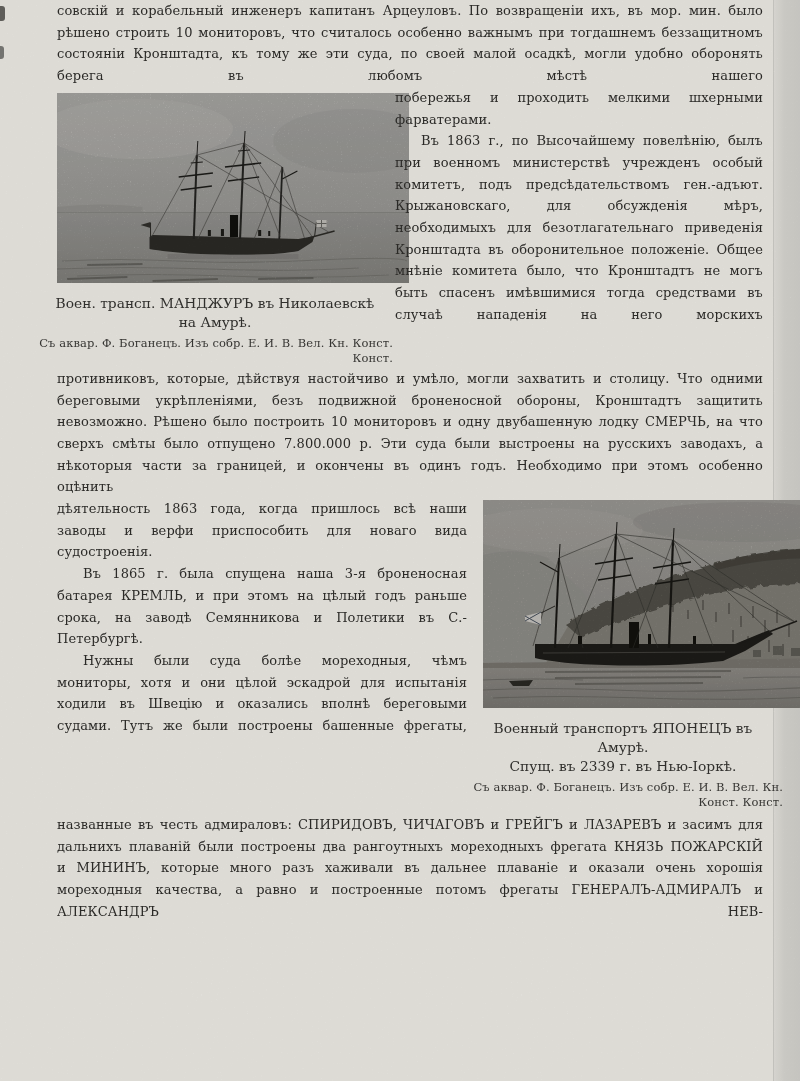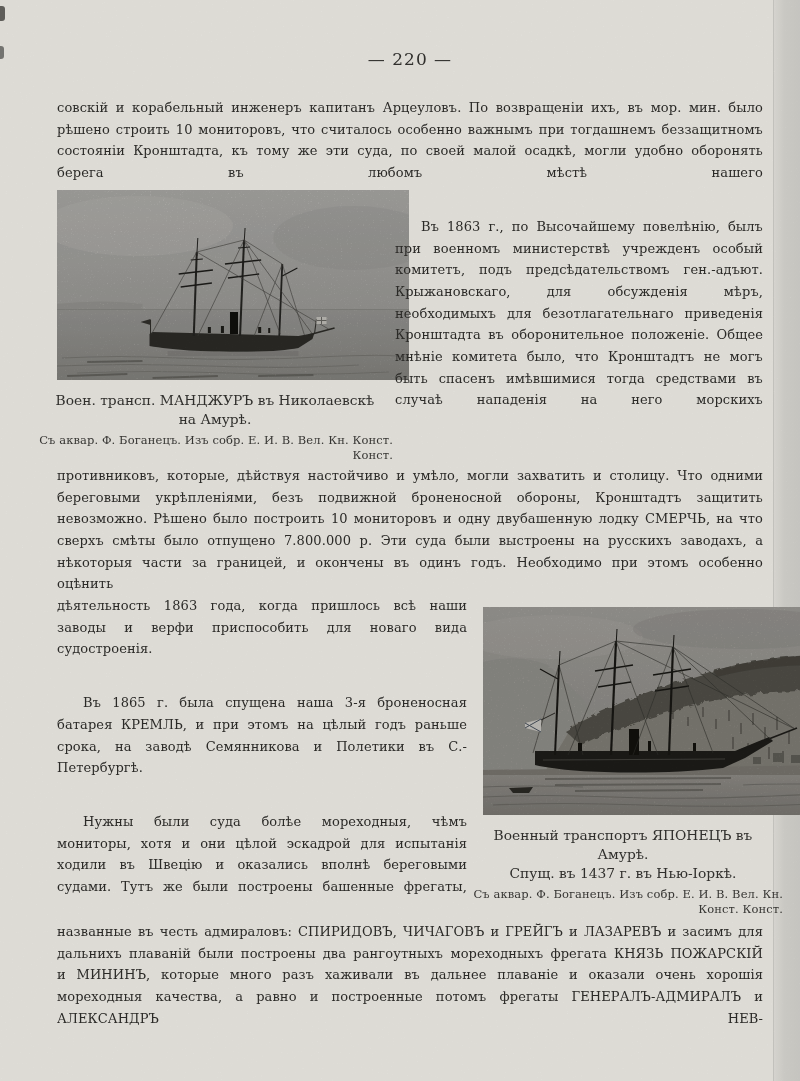--- a/index.html
+++ b/index.html
@@ -20,26 +20,26 @@
   .content { position:absolute; left:57px; top:0; width:706px; }
   .pageno {
     margin-top:49px; margin-bottom:28px;
     text-align:center; font-size:17px; letter-spacing:1px; color:#33322f;
   }
   p.body-text {
     margin:0; text-align:justify;
     font-size:13px; line-height:21.7px;
     word-spacing:1.5px; letter-spacing:0.1px; color:#2e2d2a;
   }
-  p.indent { text-indent:26px;margin-top:32px; }
+  p.indent { text-indent:26px; }
   p.runon { text-align-last:justify; }
   p.clearb { clear:both; }
   .fig { display:block; }
   .figA { float:left;  width:316px; margin:6px 22px 2px 0; }
-  .figB { float:right; width:280px; margin:12px 0 4px 16px; }
+  .figB { float:right; width:280px; margin:2px 0 4px 16px; }
   .photo { display:block; }
   .cap-title, .cap-sub {
     text-align:center; font-size:13.8px; line-height:19px;
     margin-left:-12px; margin-right:-12px; color:#33322f;
   }
   .cap-title { margin-top:11px; }
   .cap-credit {
     text-align:right; font-size:11.5px; line-height:15px;
     margin:4px -20px 0; letter-spacing:0.1px; color:#3a3936;
   }
@@ -52,21 +52,20 @@
 <body>
 
 <div class="page">
 
   <div class="edge-right"></div>
   <div class="edge-mark m1"></div>
   <div class="edge-mark m2"></div>
 
   <div class="content">
 
-    <div class="pageno">— 220 —</div>
 
     <p class="body-text runon">совскій и корабельный инженеръ капитанъ Арцеуловъ. По возвращеніи ихъ, въ мор. мин. было рѣшено строить 10 мониторовъ, что считалось особенно важнымъ при тогдашнемъ беззащитномъ состояніи Кронштадта, къ тому же эти суда, по своей малой осадкѣ, могли удобно оборонять берега въ любомъ мѣстѣ нашего</p>
 
     <div class="fig figA">
       <svg class="photo" width="352" height="190" viewBox="0 0 350 190" preserveAspectRatio="none">
         <defs>
           <linearGradient id="sky1" x1="0" y1="0" x2="0" y2="1">
             <stop offset="0" stop-color="#cbcac6"></stop>
               <stop offset="1" stop-color="#b9b8b4"></stop>
           </linearGradient>
@@ -142,20 +141,21 @@
           <line x1="258" y1="130.5" x2="268" y2="130.5" stroke="#7a7974" stroke-width="1"></line>
           <line x1="263" y1="127" x2="263" y2="134" stroke="#7a7974" stroke-width="1"></line>
           <rect x="110" y="161" width="130" height="5" fill="#8b8a85" opacity="0.4"></rect>
         </g>
         <rect x="0" y="0" width="350" height="190" filter="url(#grain1)" opacity="0.2"></rect>
       </svg>
       <div class="cap-title">Воен. трансп. МАНДЖУРЪ въ Николаевскѣ на Амурѣ.</div>
       <div class="cap-credit">Съ аквар. Ф. Боганецъ. Изъ собр. Е. И. В. Вел. Кн. Конст. Конст.</div>
     </div>
 
+    <p class="body-text">побережья и проходить мелкими шхерными фарватерами.</p>
     <p class="body-text indent runon">Въ 1863 г., по Высочайшему повелѣнію, былъ при военномъ министерствѣ учрежденъ особый комитетъ, подъ предсѣдательствомъ ген.-адъют. Крыжановскаго, для обсужденія мѣръ, необходимыхъ для безотлагательнаго приведенія Кронштадта въ оборонительное положеніе. Общее мнѣніе комитета было, что Кронштадтъ не могъ быть спасенъ имѣвшимися тогда средствами въ случаѣ нападенія на него морскихъ</p>
     <p class="body-text clearb runon">противниковъ, которые, дѣйствуя настойчиво и умѣло, могли захватить и столицу. Что одними береговыми укрѣпленіями, безъ подвижной броненосной обороны, Кронштадтъ защитить невозможно. Рѣшено было построить 10 мониторовъ и одну двубашенную лодку СМЕРЧЬ, на что сверхъ смѣты было отпущено 7.800.000 р. Эти суда были выстроены на русскихъ заводахъ, а нѣкоторыя части за границей, и окончены въ одинъ годъ. Необходимо при этомъ особенно оцѣнить</p>
 
     <div class="fig figB">
       <svg class="photo" width="356" height="208" viewBox="0 0 356 208" preserveAspectRatio="none">
         <defs>
           <linearGradient id="sky2" x1="0" y1="0" x2="0" y2="1">
             <stop offset="0" stop-color="#b6b4af"></stop>
               <stop offset="1" stop-color="#a9a7a1"></stop>
           </linearGradient>
@@ -267,21 +267,21 @@
 
           <g stroke="#55534d" stroke-width="2" opacity="0.5">
             <line x1="62" y1="172" x2="248" y2="171"></line>
             <line x1="72" y1="178" x2="238" y2="177"></line>
             <line x1="92" y1="184" x2="220" y2="183"></line>
           </g>
         </g>
         <rect x="0" y="0" width="356" height="208" filter="url(#grain2)" opacity="0.18"></rect>
       </svg>
       <div class="cap-title">Военный транспортъ ЯПОНЕЦЪ въ Амурѣ.</div>
-      <div class="cap-sub">Спущ. въ 1437 г. въ Нью-Іоркѣ.</div>
+      <div class="cap-sub">Спущ. въ 2339 г. въ Нью-Іоркѣ.</div>
       <div class="cap-credit">Съ аквар. Ф. Боганецъ. Изъ собр. Е. И. В. Вел. Кн. Конст. Конст.</div>
     </div>
 
     <p class="body-text">дѣятельность 1863 года, когда пришлось всѣ наши заводы и верфи приспособить для новаго вида судостроенія.</p>
     <p class="body-text indent">Въ 1865 г. была спущена наша 3-я броненосная батарея КРЕМЛЬ, и при этомъ на цѣлый годъ раньше срока, на заводѣ Семянникова и Полетики въ С.-Петербургѣ.</p>
     <p class="body-text indent runon">Нужны были суда болѣе мореходныя, чѣмъ мониторы, хотя и они цѣлой эскадрой для испытанія ходили въ Швецію и оказались вполнѣ береговыми судами. Тутъ же были построены башенные фрегаты,</p>
     <p class="body-text clearb runon">названные въ честь адмираловъ: СПИРИДОВЪ, ЧИЧАГОВЪ и ГРЕЙГЪ и ЛАЗАРЕВЪ и засимъ для дальнихъ плаваній были построены два рангоутныхъ мореходныхъ фрегата КНЯЗЬ ПОЖАРСКІЙ и МИНИНЪ, которые много разъ хаживали въ дальнее плаваніе и оказали очень хорошія мореходныя качества, а равно и построенные потомъ фрегаты ГЕНЕРАЛЪ-АДМИРАЛЪ и АЛЕКСАНДРЪ НЕВ-</p>
 
   </div>
 

